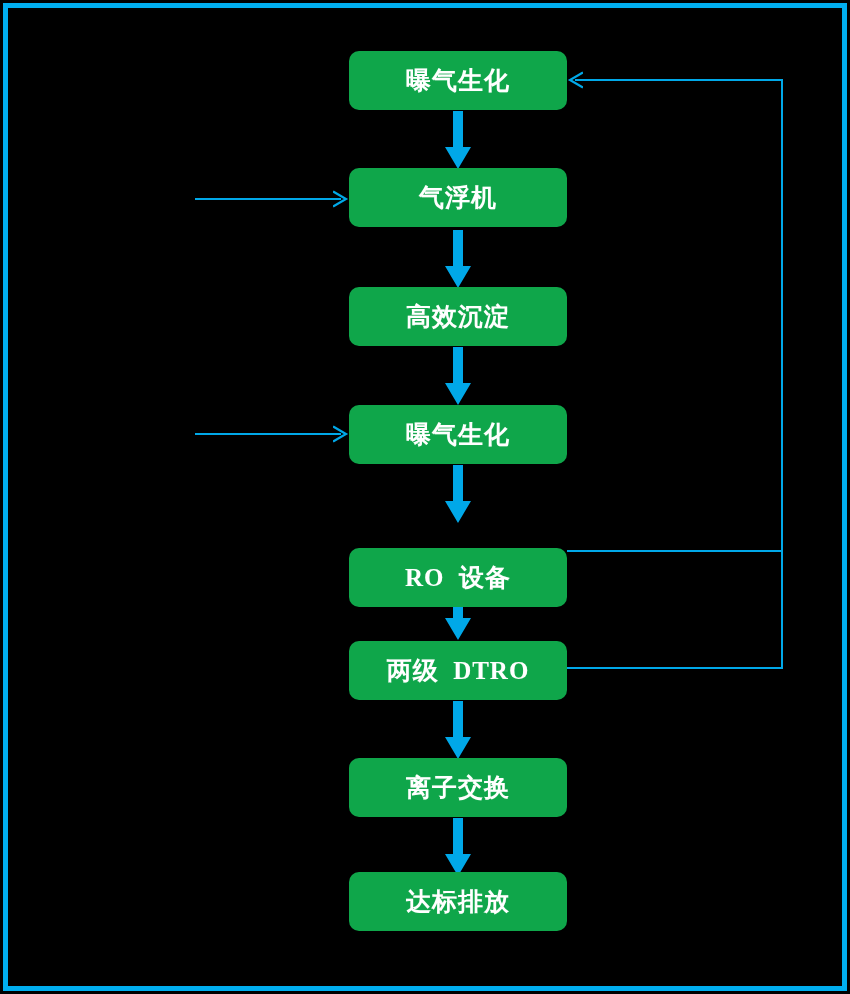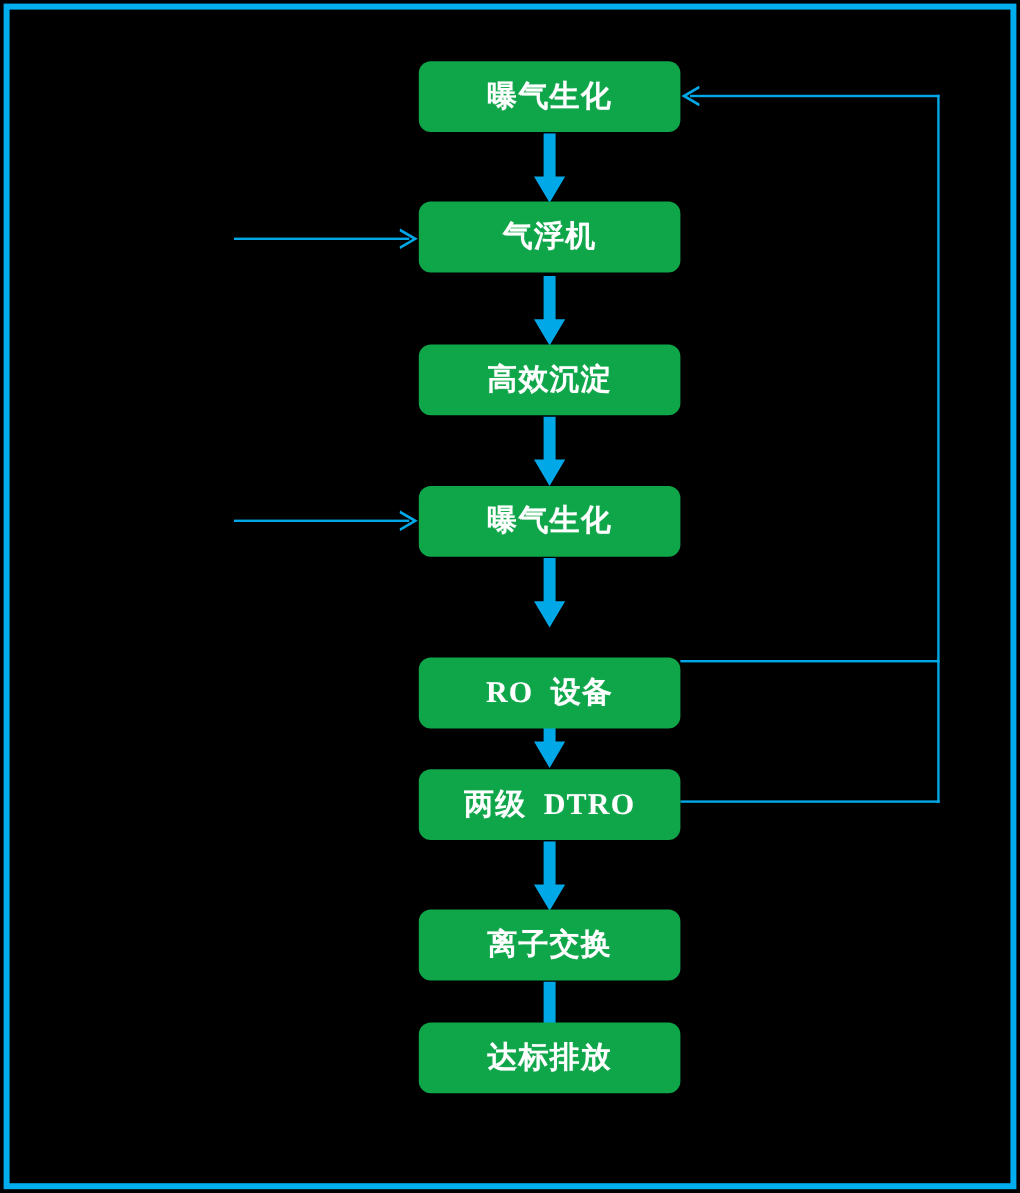--- a/index.html
+++ b/index.html
@@ -179,17 +179,17 @@
   </div>
 
   <div class="node" style="top:641px;">
     <span class="node-label">两级  DTRO</span>
   </div>
 
   <div class="node" style="top:758px;">
     <span class="node-label">离子交换</span>
   </div>
 
-  <div class="node" style="top:852px;">
+  <div class="node" style="top:872px;">
     <span class="node-label">达标排放</span>
   </div>
 
 </div>
 
 </body></html>

